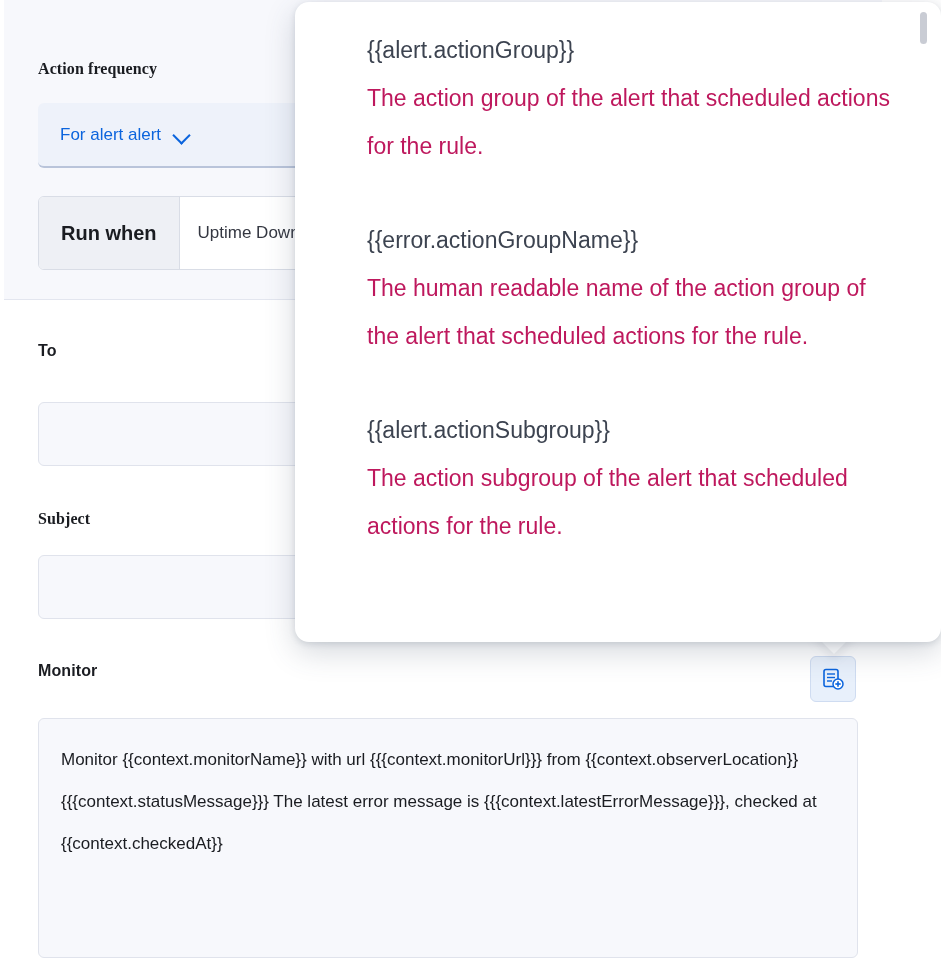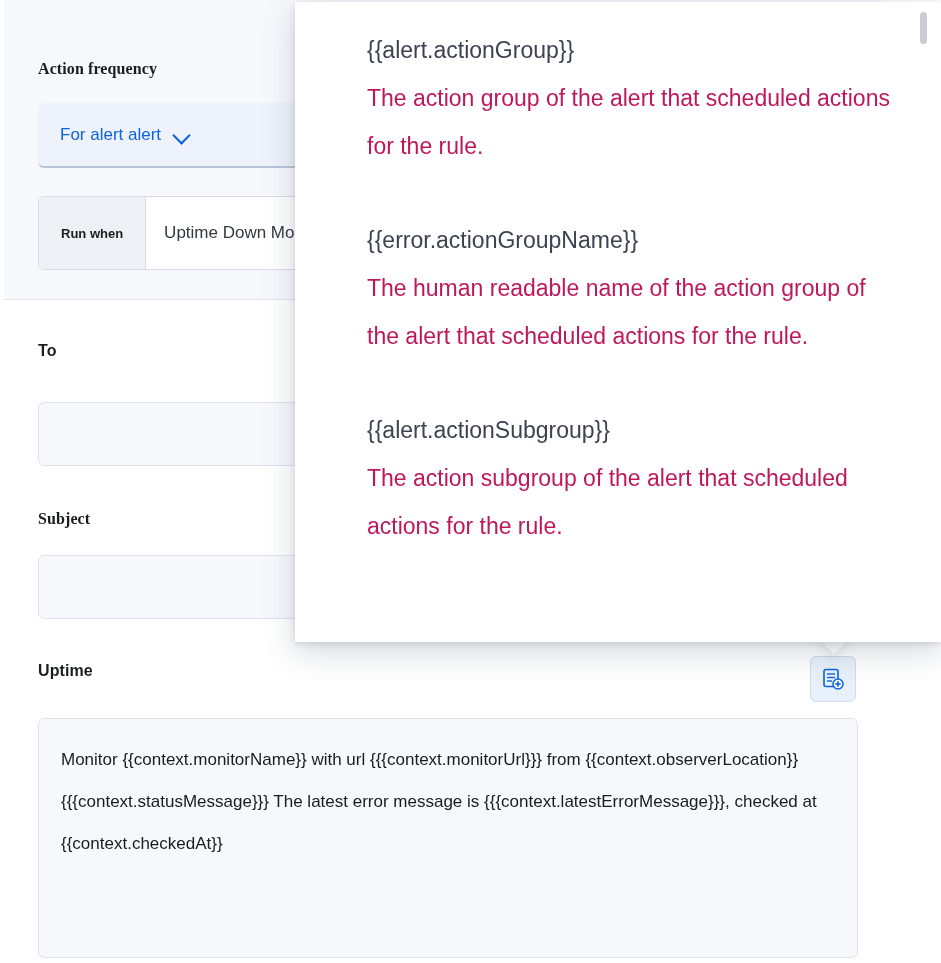--- a/index.html
+++ b/index.html
@@ -113,21 +113,21 @@
     overflow: hidden;
     background: #ffffff;
     width: 480px;
     box-sizing: border-box;
   }
   #run-when-prepend {
     background: #eef0f5;
     display: flex;
     align-items: center;
     padding: 0 22px;
-    font-size: 13px;
+    font-size: 20px;
     font-weight: bold;
     color: #1a1c21;
     border-right: 1px solid #d9dde6;
     white-space: nowrap;
   }
   #run-when-value {
     display: flex;
     align-items: center;
     padding: 0 18px;
     font-size: 17px;
@@ -227,21 +227,21 @@
   }
 
   
   #variables-popover {
     position: absolute;
     left: 295px;
     top: 2px;
     width: 646px;
     height: 640px;
     background: #ffffff;
-    border-radius: 0;
+    border-radius: 14px;
     box-shadow: 0 10px 30px rgba(65, 78, 101, 0.22), 0 2px 6px rgba(65, 78, 101, 0.16);
     box-sizing: border-box;
     overflow: hidden;
   }
 
   #variables-scroll {
     position: absolute;
     left: 0;
     top: 0;
     width: 646px;
@@ -321,21 +321,21 @@
     <div id="run-when-prepend">Run when</div>
     <div id="run-when-value">Uptime Down Monitor</div>
   </div>
 
   <div id="label-to" class="field-label">To</div>
   <input id="to-input" type="text" value="" style="">
 
   <div id="label-subject" class="field-label">Subject</div>
   <input id="subject-input" type="text" value="" style="">
 
-  <div id="label-message" class="field-label">Uptime</div>
+  <div id="label-message" class="field-label">Monitor</div>
 
   <textarea id="message-textarea" style="">Monitor {{context.monitorName}} with url {{{context.monitorUrl}}} from {{context.observerLocation}} {{{context.statusMessage}}} The latest error message is {{{context.latestErrorMessage}}}, checked at {{context.checkedAt}}</textarea>
 
   <div id="add-variable-button">
     <svg width="24" height="24" viewBox="0 0 24 24">
       <rect x="3" y="2.5" width="14" height="17" rx="2" fill="none" stroke="#0b64dd" stroke-width="1.6"></rect>
       <line x1="6" y1="7" x2="14" y2="7" stroke="#0b64dd" stroke-width="1.4"></line>
       <line x1="6" y1="10.5" x2="14" y2="10.5" stroke="#0b64dd" stroke-width="1.4"></line>
       <line x1="6" y1="14" x2="11" y2="14" stroke="#0b64dd" stroke-width="1.4"></line>
       <circle cx="17" cy="17" r="5" fill="#ffffff" stroke="#0b64dd" stroke-width="1.5"></circle>

